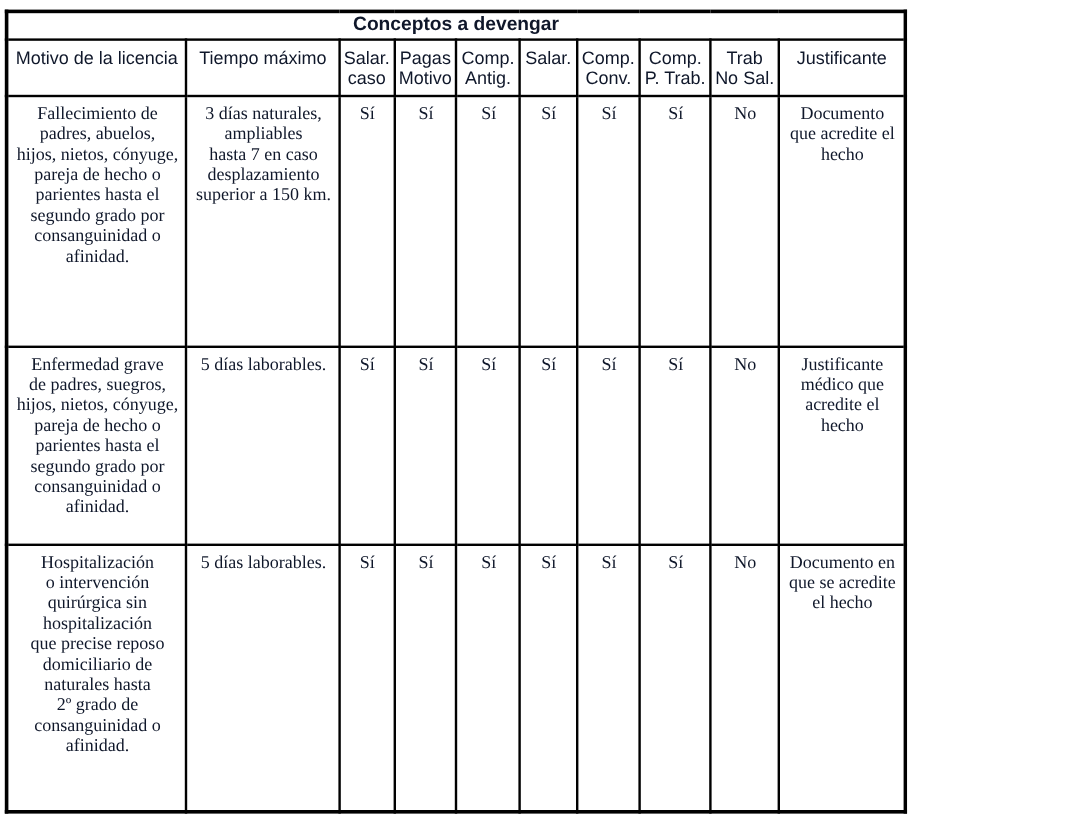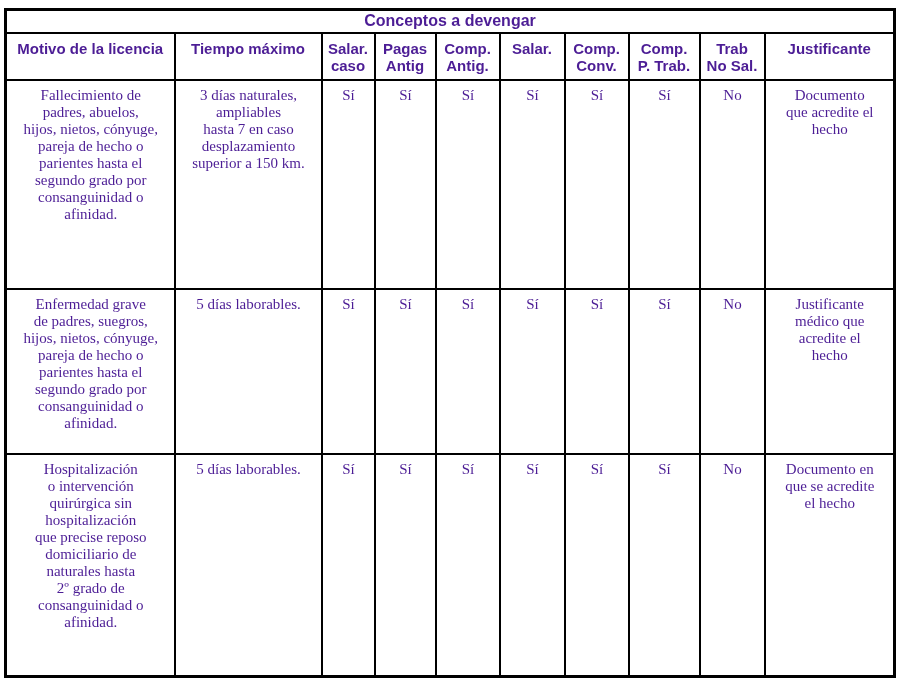--- a/index.html
+++ b/index.html
@@ -1,22 +1,22 @@
 <!DOCTYPE html>
 <html><head>
 <meta charset="utf-8">
 <style>
   * { box-sizing: border-box; }
   html, body { margin: 0; padding: 0; background: #ffffff; }
   .page {
     position: relative;
-    width: 898px;
+    width: 756px;
     height: 683px;
     background: #ffffff;
-    color: #4c1d95;
+    color: #0f172a;
     font-family: "Liberation Sans", "DejaVu Sans", sans-serif;
     overflow: hidden;
   }
   table.doc-table {
     position: absolute;
     left: 4px;
     top: 8px;
     border-collapse: collapse;
     table-layout: fixed;
     border: 3px solid #000000;
@@ -36,21 +36,21 @@
   tr.title-row th {
     font-size: 16px;
     line-height: 18px;
     font-weight: bold;
     text-align: center;
     padding: 1px 0 0 0;
   }
   
   tr.header-row { height: 47px; }
   tr.header-row th {
-    font-weight: bold;
+    font-weight: normal;
     text-align: center;
     padding: 6px 2px 0 2px;
   }
   
   tr.data-row td { text-align: center; font-family: Liberation Serif, serif; }
   tr.data-row-1 { height: 209px; }
   tr.data-row-2 { height: 165px; }
   tr.data-row-3 { height: 223px; }
 </style>
 </head>
@@ -75,21 +75,21 @@
         <tr class="title-row">
       <th colspan="10">Conceptos a devengar</th>
     </tr>
 
     <tr class="header-row">
       <th>Motivo de la licencia</th>
       <th>Tiempo máximo</th>
       <th>Salar.
 caso</th>
       <th>Pagas
-Antig</th>
+Motivo</th>
       <th>Comp.
 Antig.</th>
       <th>Salar.</th>
       <th>Comp.
 Conv.</th>
       <th>Comp.
 P. Trab.</th>
       <th>Trab
 No Sal.</th>
       <th>Justificante</th>

